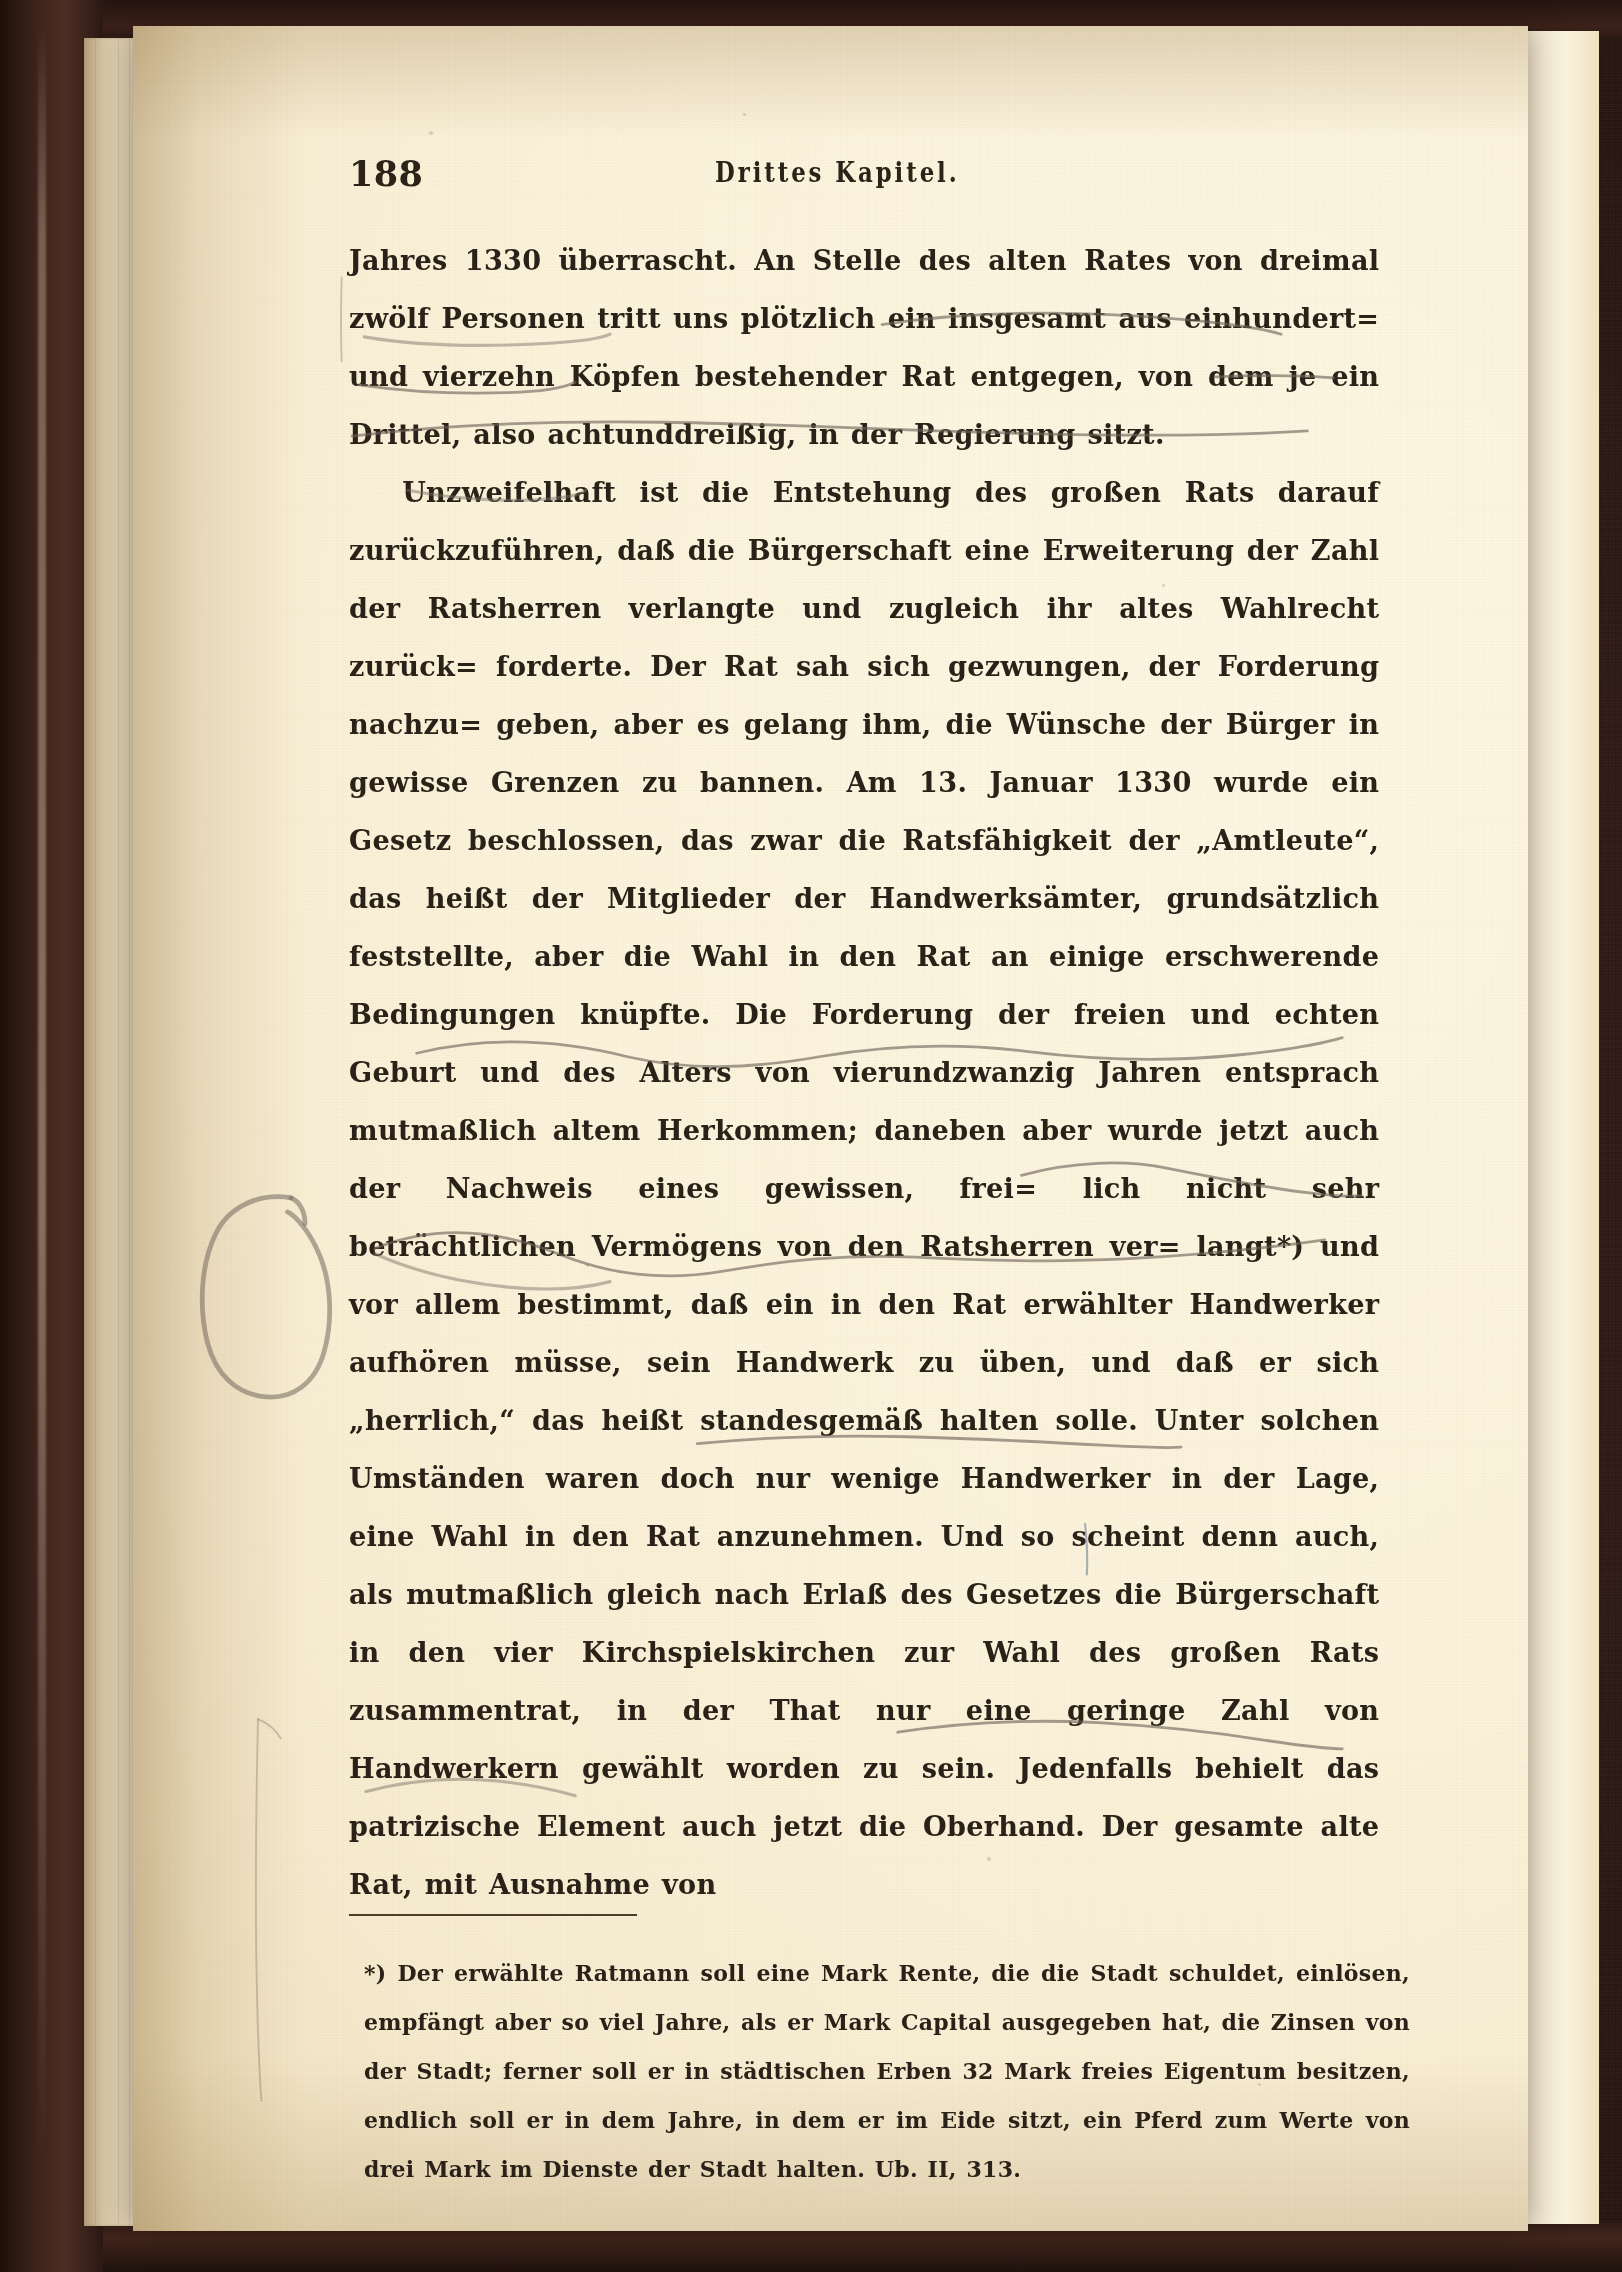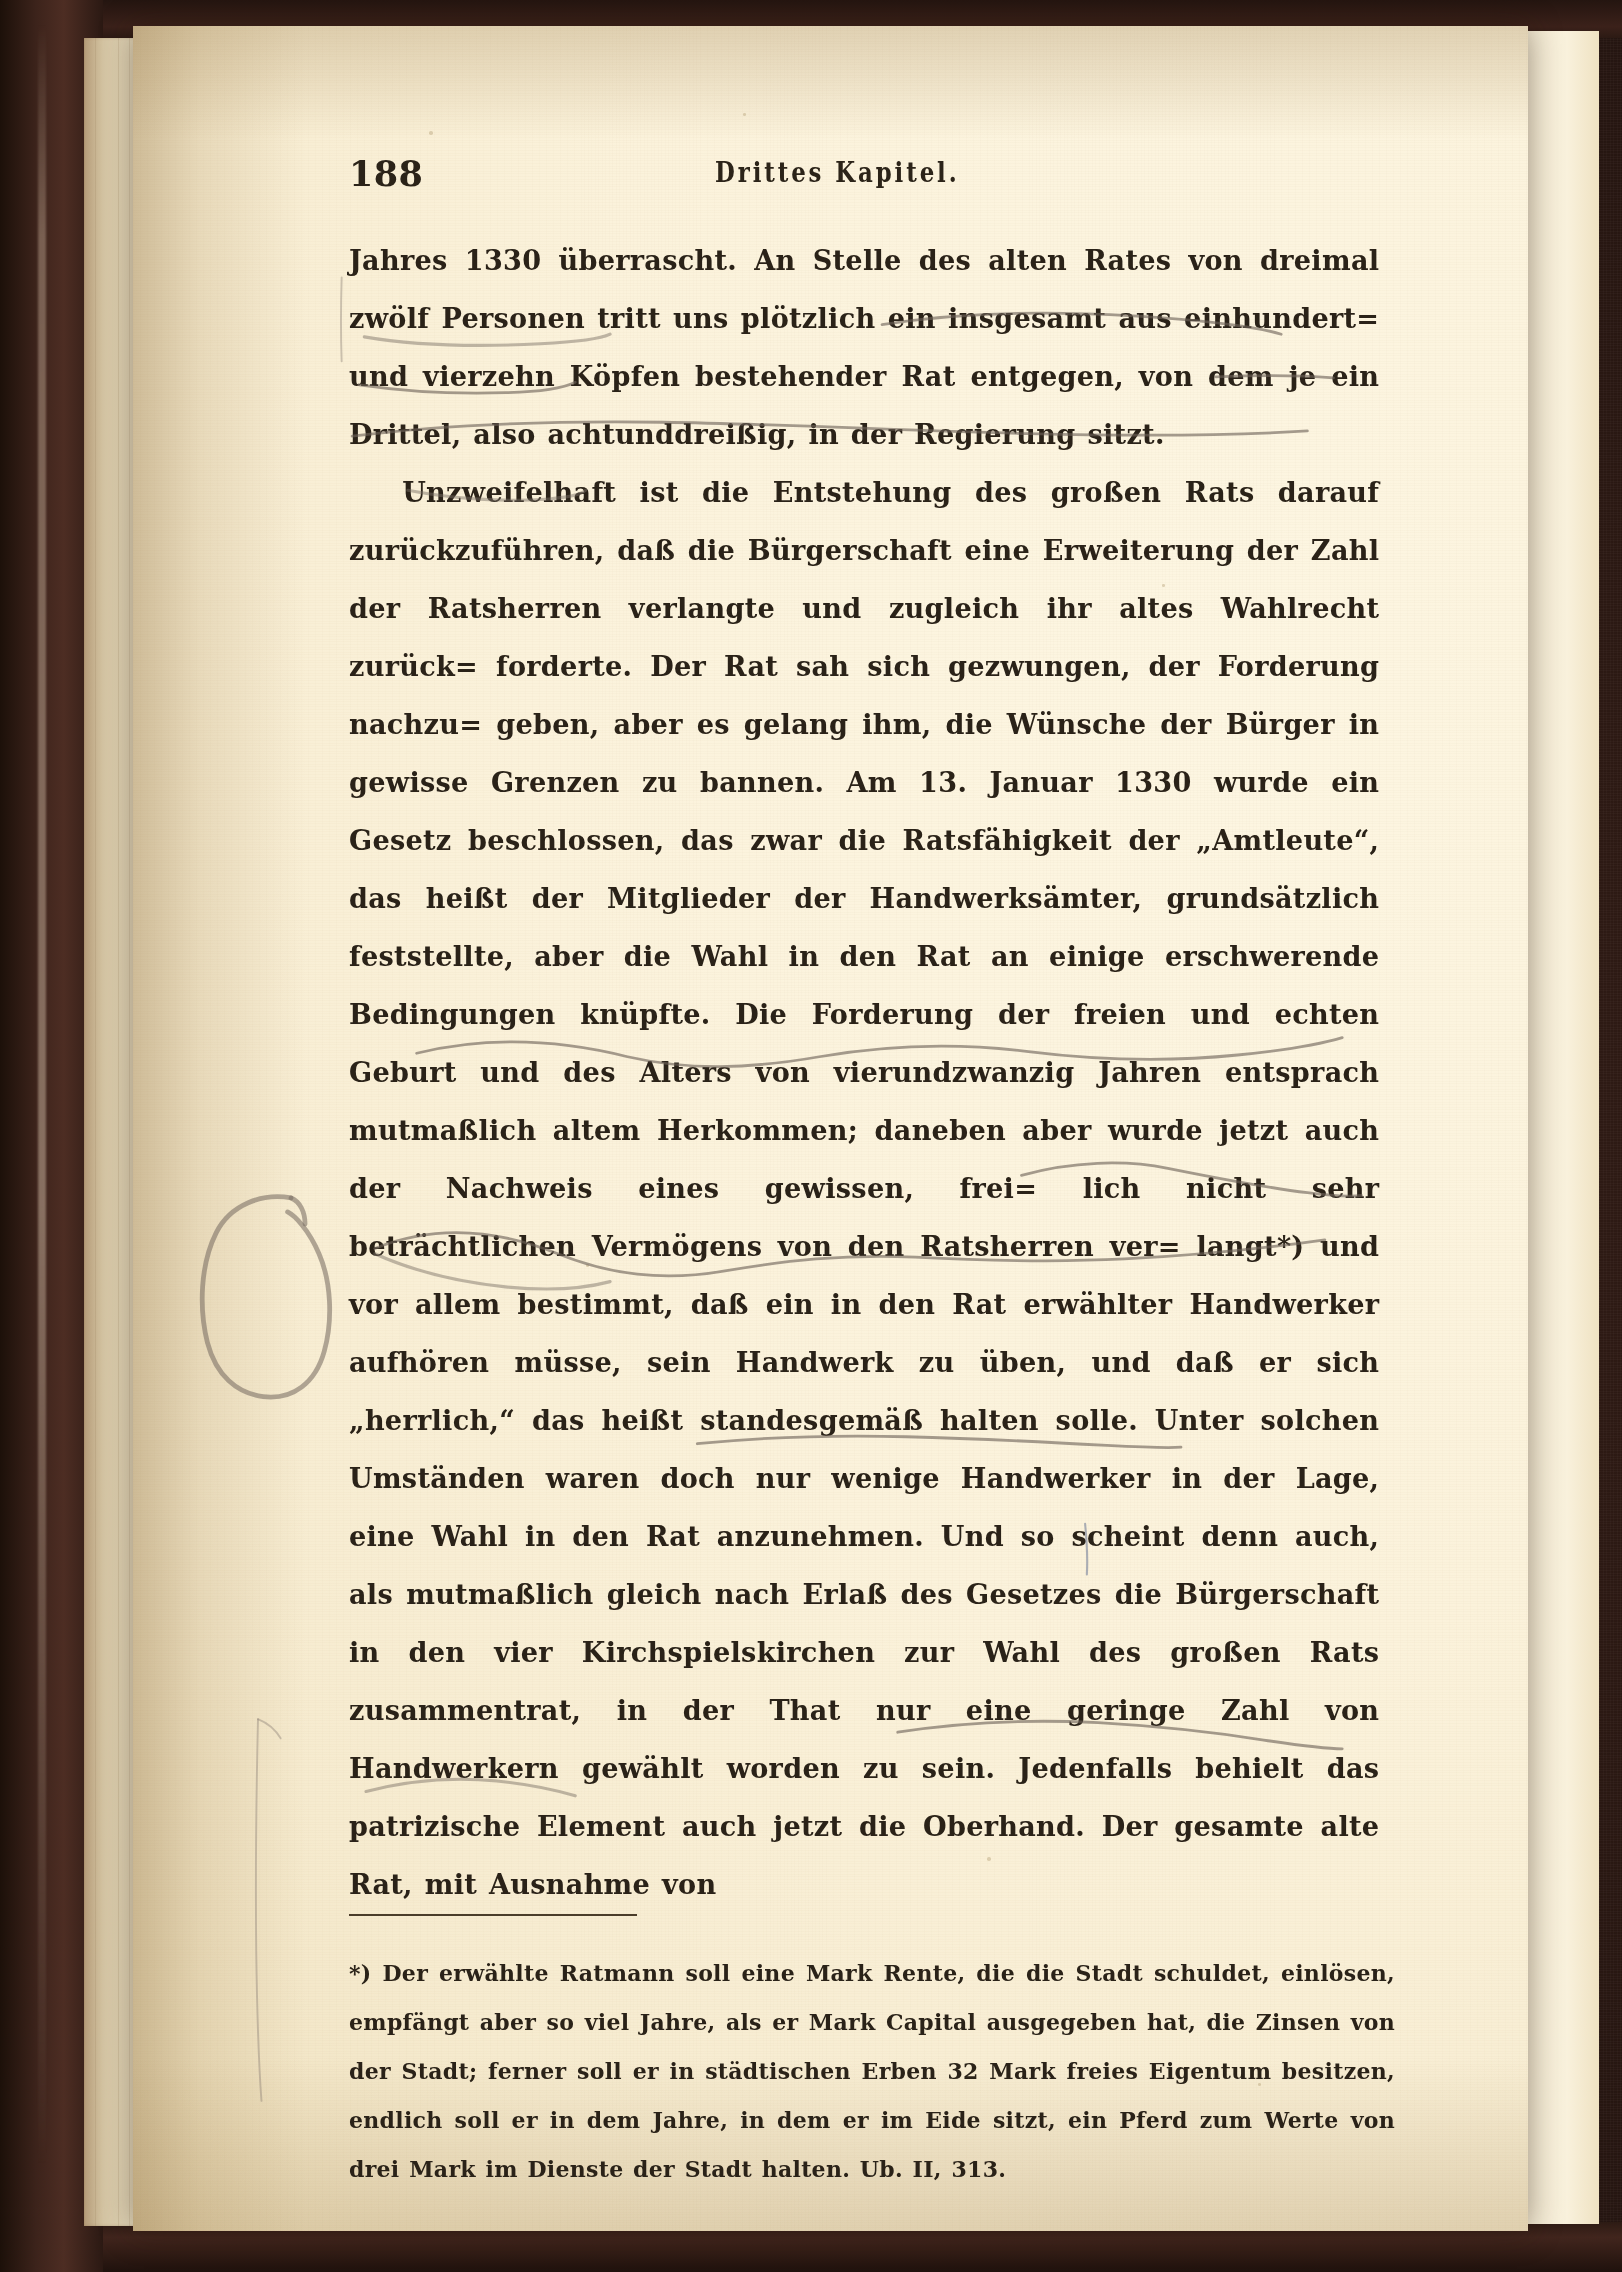--- a/index.html
+++ b/index.html
@@ -194,21 +194,21 @@
   
   .footnote-rule {
     position: absolute;
     left: 0;
     width: 288px;
     height: 1.7px;
     background: #4a3d2a;
   }
   .footnote {
     position: absolute;
-    left: 0;
+    left: 15px;
     width: 1046px;
     font-size: 22px;
     line-height: 49px;
     color: #2a2218;
     text-align: justify;
     text-align-last: left;
     letter-spacing: 0.3px;
     word-spacing: 1.7px;
     font-weight: 600;
   }

